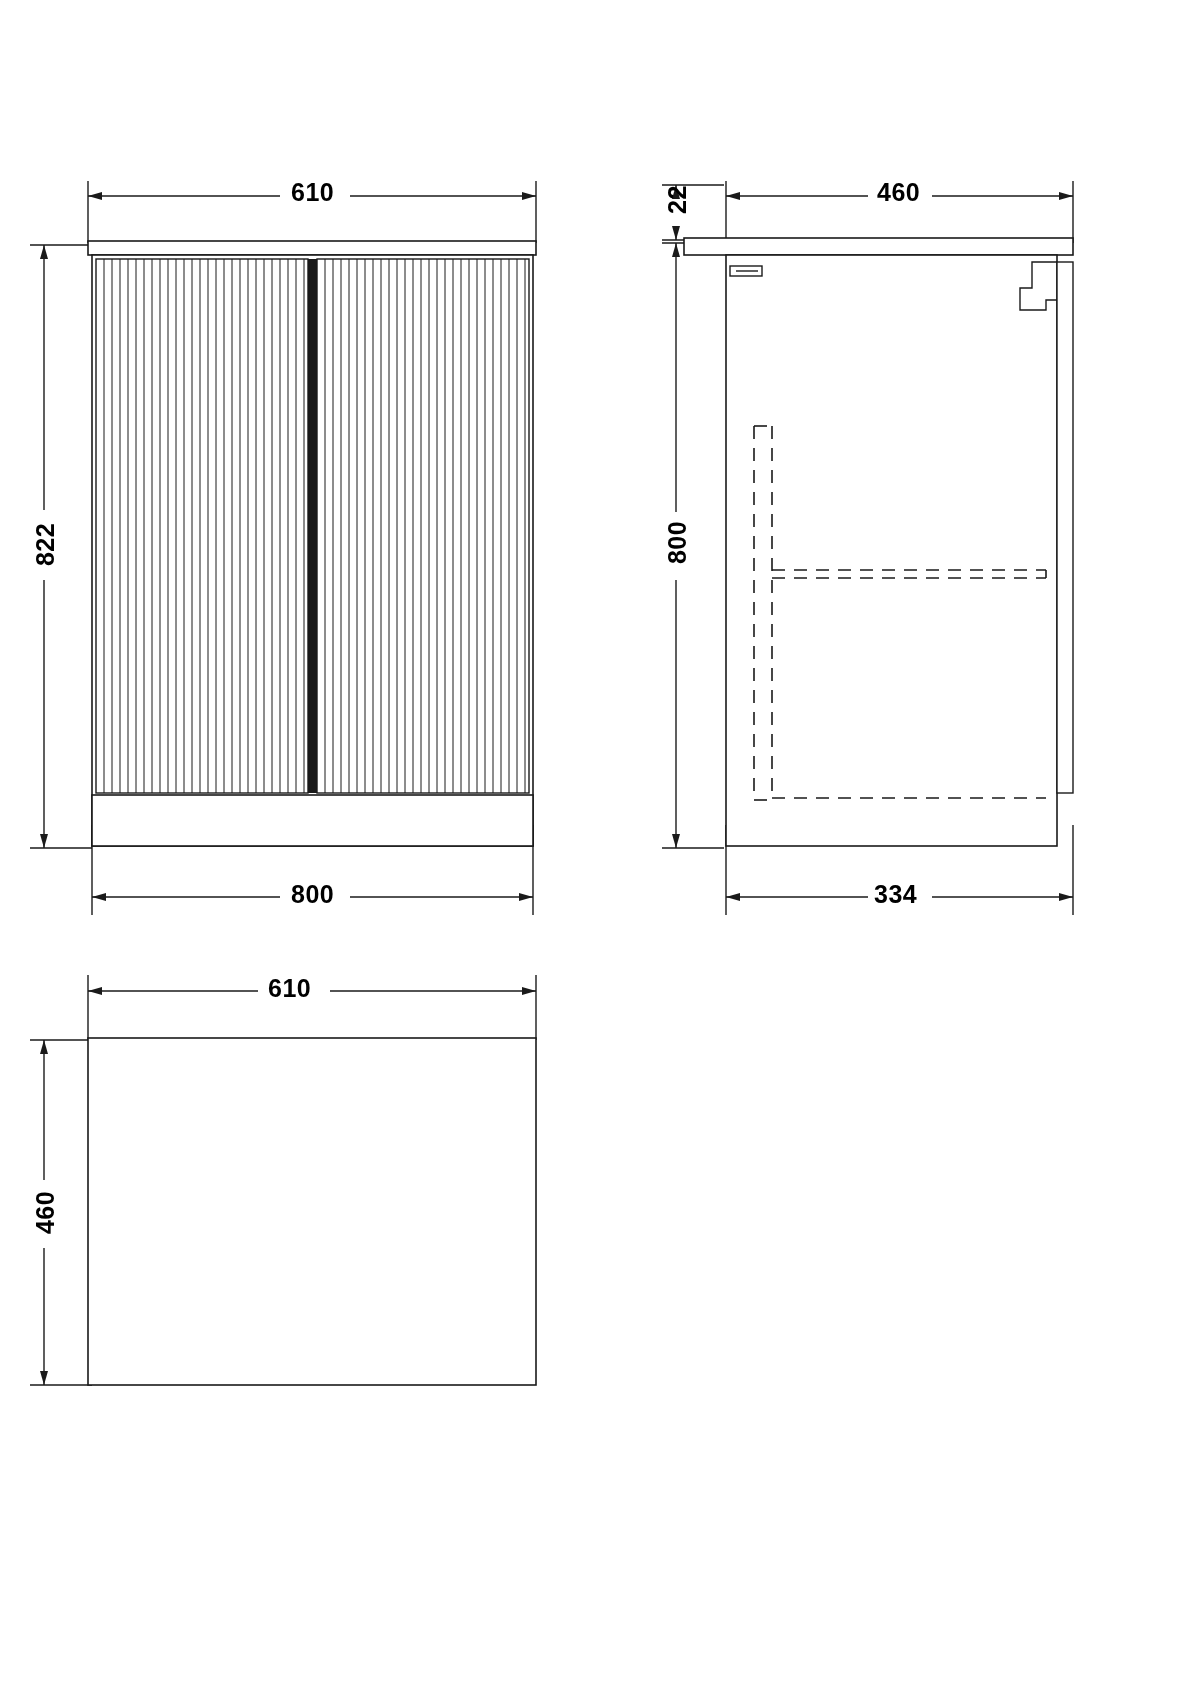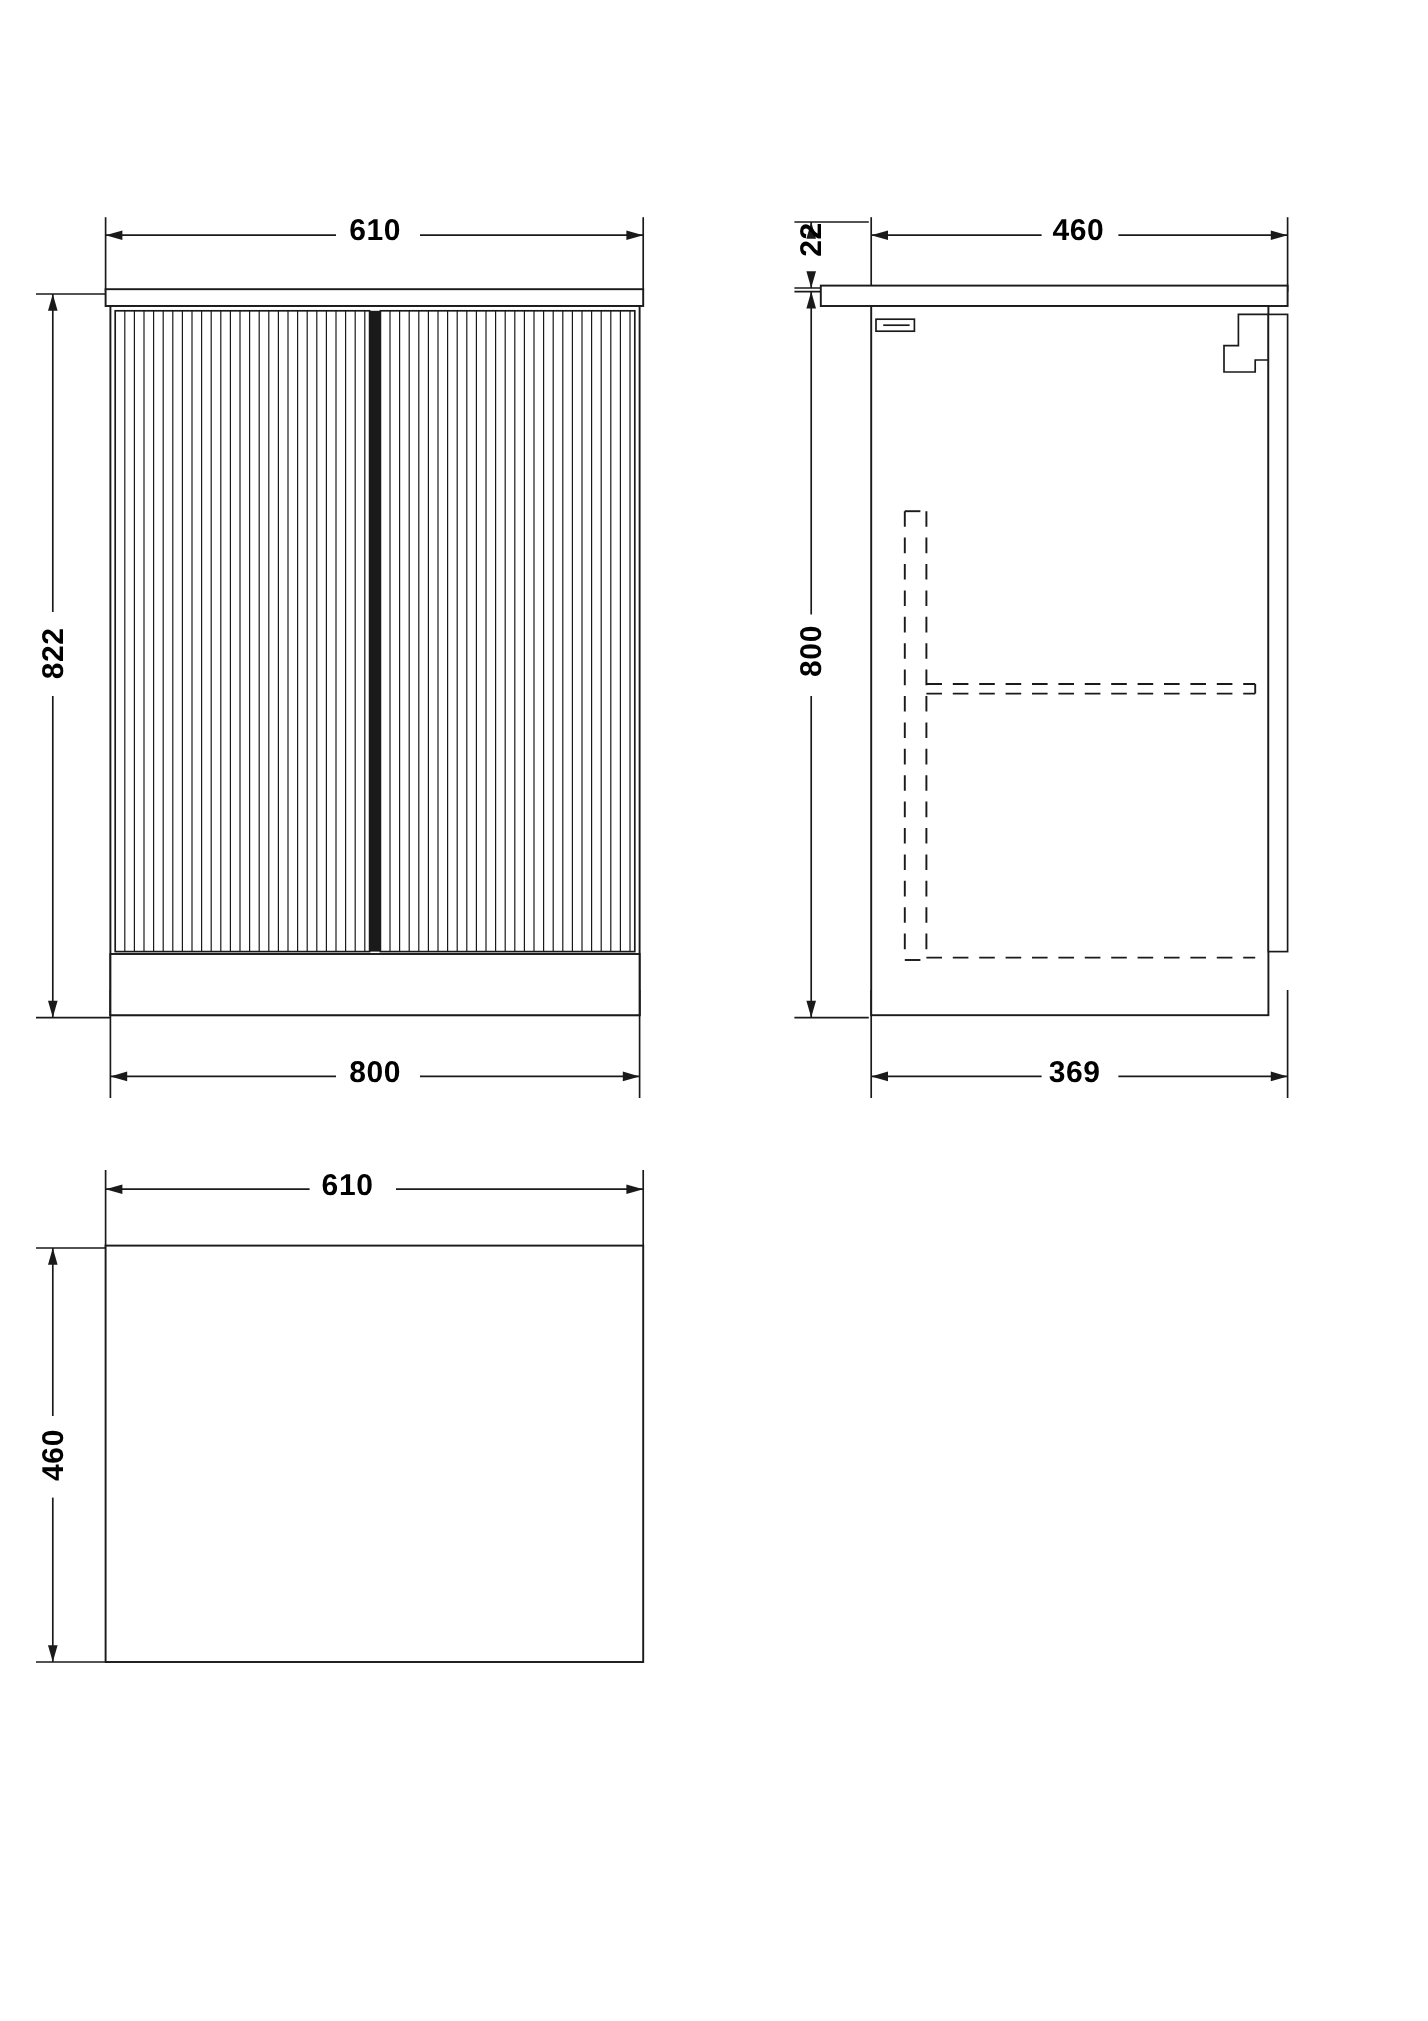--- a/index.html
+++ b/index.html
@@ -233,17 +233,17 @@
 <div class="dim-label vert" style="left:15px; top:530px; width:60px; text-align:center;">822</div>
 
 <div class="dim-label" style="left:291px; top:880px;">800</div>
 
 <div class="dim-label vert" style="left:650px; top:185px; width:54px; text-align:center;">22</div>
 
 <div class="dim-label" style="left:877px; top:178px;">460</div>
 
 <div class="dim-label vert" style="left:647px; top:528px; width:60px; text-align:center;">800</div>
 
-<div class="dim-label" style="left:874px; top:880px;">369</div>
+<div class="dim-label" style="left:874px; top:880px;">334</div>
 
 <div class="dim-label" style="left:268px; top:974px;">610</div>
 
 <div class="dim-label vert" style="left:15px; top:1198px; width:60px; text-align:center;">460</div>
 
 </body></html>

